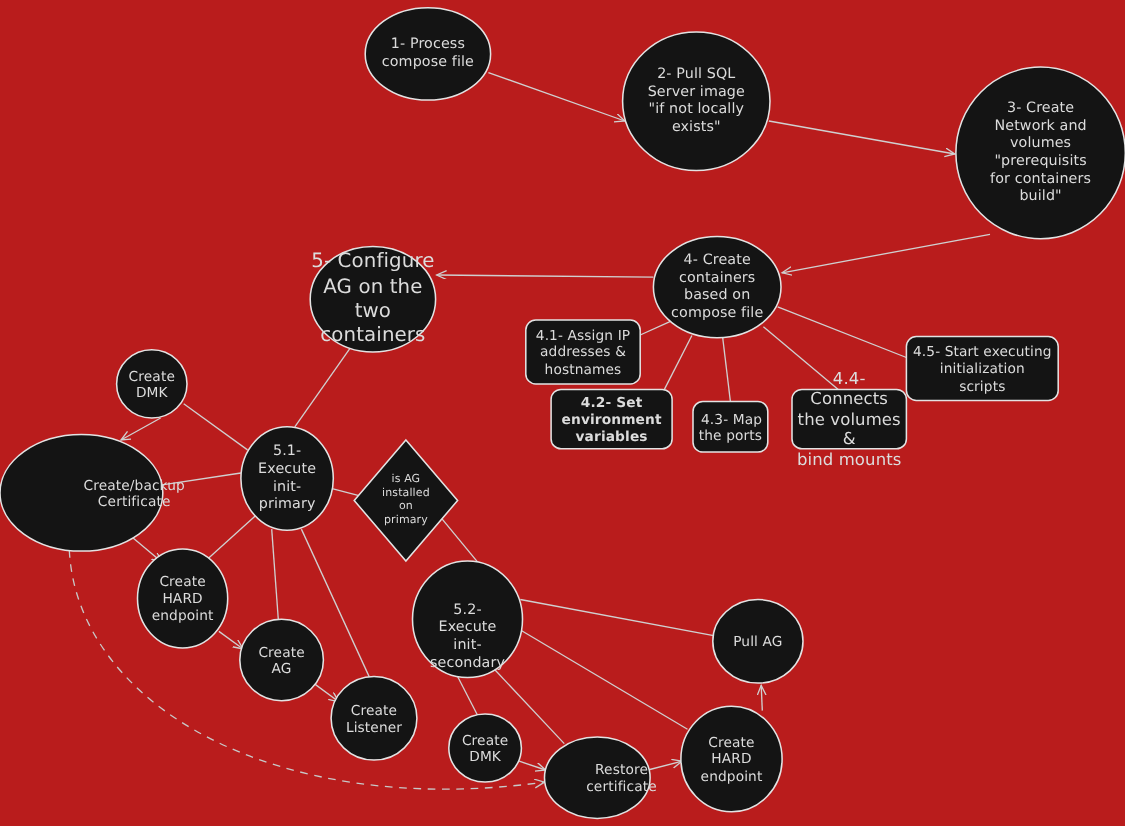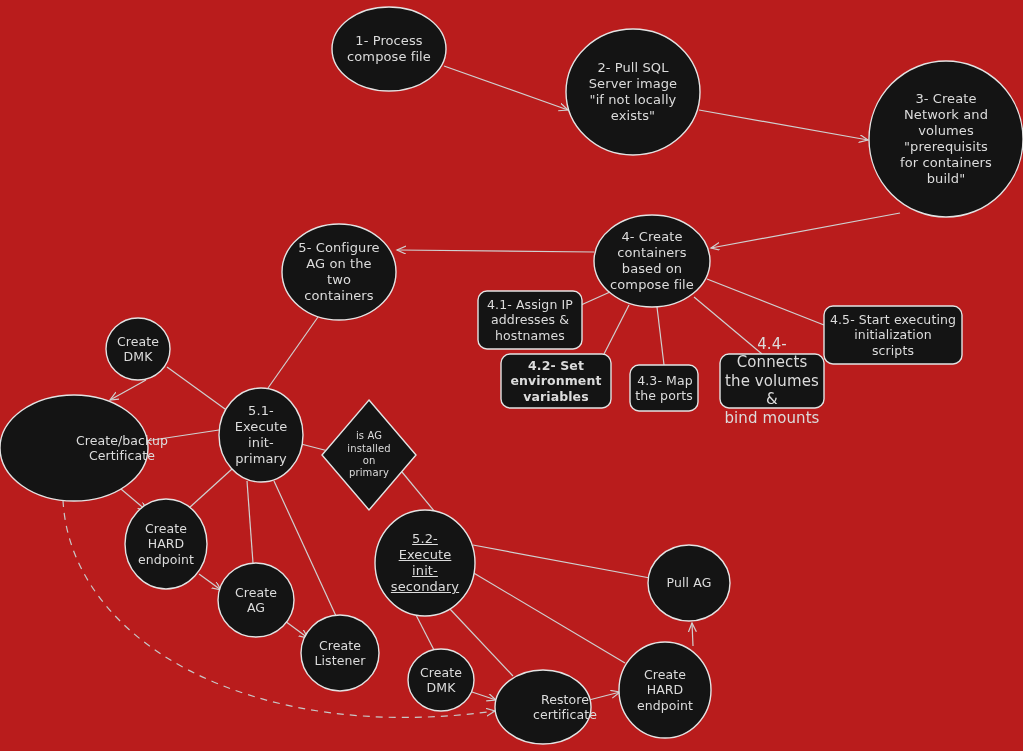--- a/index.html
+++ b/index.html
@@ -104,21 +104,21 @@
       <div class="nodelabel" style="left: 869px; top: 61px; width: 154px; height: 156px; font-size: 13px;">3- Create
 Network and
 volumes
 "prerequisits
 for containers
 build"</div>
       <div class="nodelabel" style="left: 594px; top: 215px; width: 116px; height: 92px; font-size: 13px;">4- Create
 containers
 based on
 compose file</div>
-      <div class="nodelabel" style="left: 282px; top: 224px; width: 114px; height: 96px; font-size: 13px;">5- Configure
+      <div class="nodelabel" style="left: 282px; top: 224px; width: 114px; height: 96px; font-size: 18px;">5- Configure
 AG on the
 two
 containers</div>
       <div class="nodelabel" style="left: 478px; top: 291px; width: 104px; height: 58px; font-size: 12.5px;">4.1- Assign IP
 addresses &amp;
 hostnames</div>
       <div class="nodelabel" style="left: 501px; top: 354px; width: 110px; height: 54px; font-size: 12.5px; font-weight: bold;">4.2- Set
 environment
 variables</div>
       <div class="nodelabel" style="left: 630px; top: 365px; width: 68px; height: 46px; font-size: 12.5px; text-align: right;">4.3- Map
@@ -141,21 +141,21 @@
 installed
 on
 primary</div>
       <div class="nodelabel" style="left: 125px; top: 499px; width: 82px; height: 90px; font-size: 12.5px;">Create
 HARD
 endpoint</div>
       <div class="nodelabel" style="left: 218px; top: 563px; width: 76px; height: 74px; font-size: 12.5px;">Create
 AG</div>
       <div class="nodelabel" style="left: 301px; top: 615px; width: 78px; height: 76px; font-size: 12.5px;">Create
 Listener</div>
-      <div class="nodelabel" style="left: 375px; top: 510px; width: 100px; height: 106px; font-size: 13px; text-decoration: underline;">5.2-
+      <div class="nodelabel" style="left: 375px; top: 526px; width: 100px; height: 106px; font-size: 13px;">5.2-
 Execute
 init-
 secondary</div>
       <div class="nodelabel" style="left: 408px; top: 649px; width: 66px; height: 62px; font-size: 12.5px;">Create
 DMK</div>
       <div class="nodelabel" style="left: 517px; top: 670px; width: 96px; height: 74px; font-size: 12.5px;">Restore
 certificate</div>
       <div class="nodelabel" style="left: 619px; top: 642px; width: 92px; height: 96px; font-size: 12.5px;">Create
 HARD
 endpoint</div>

